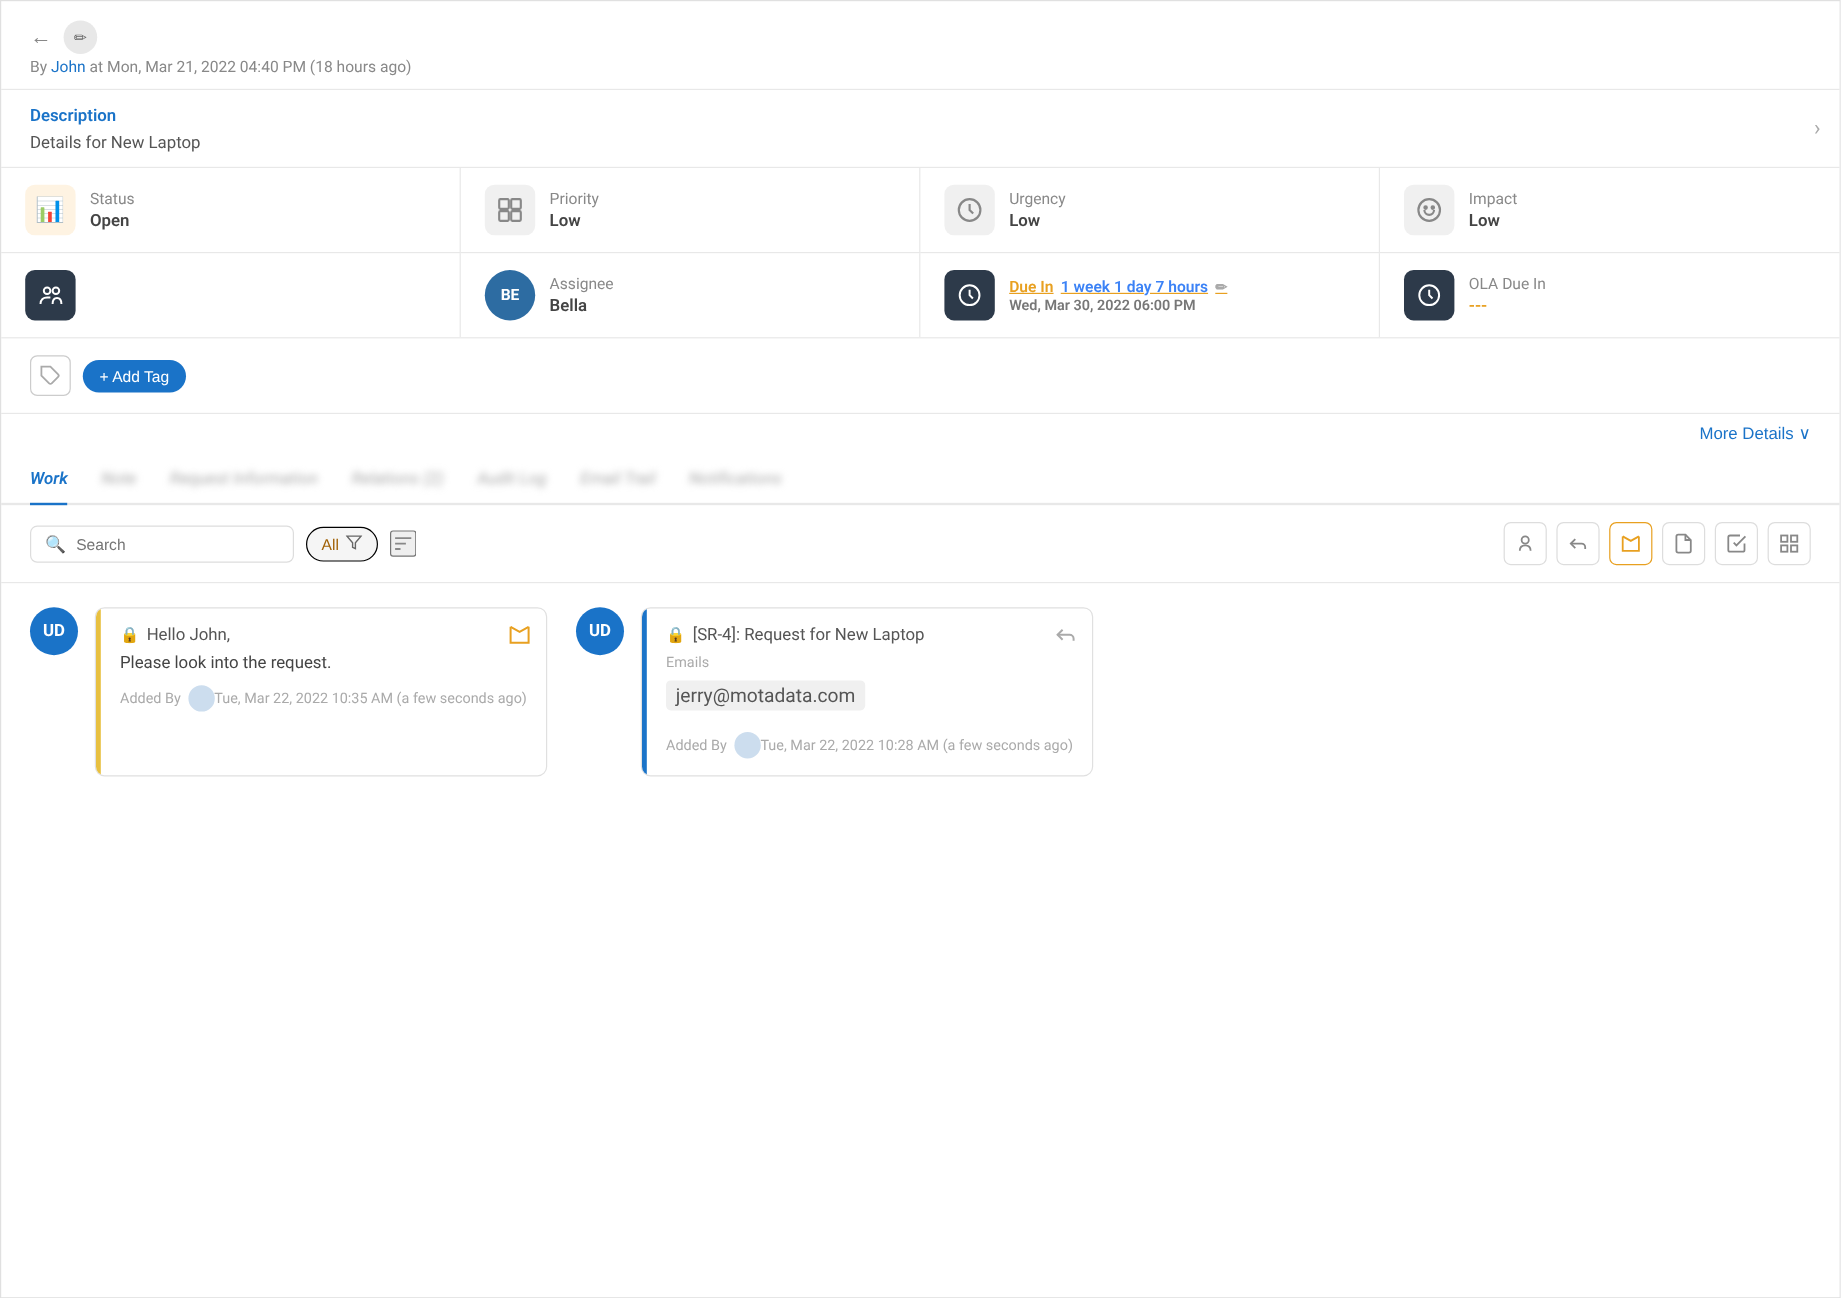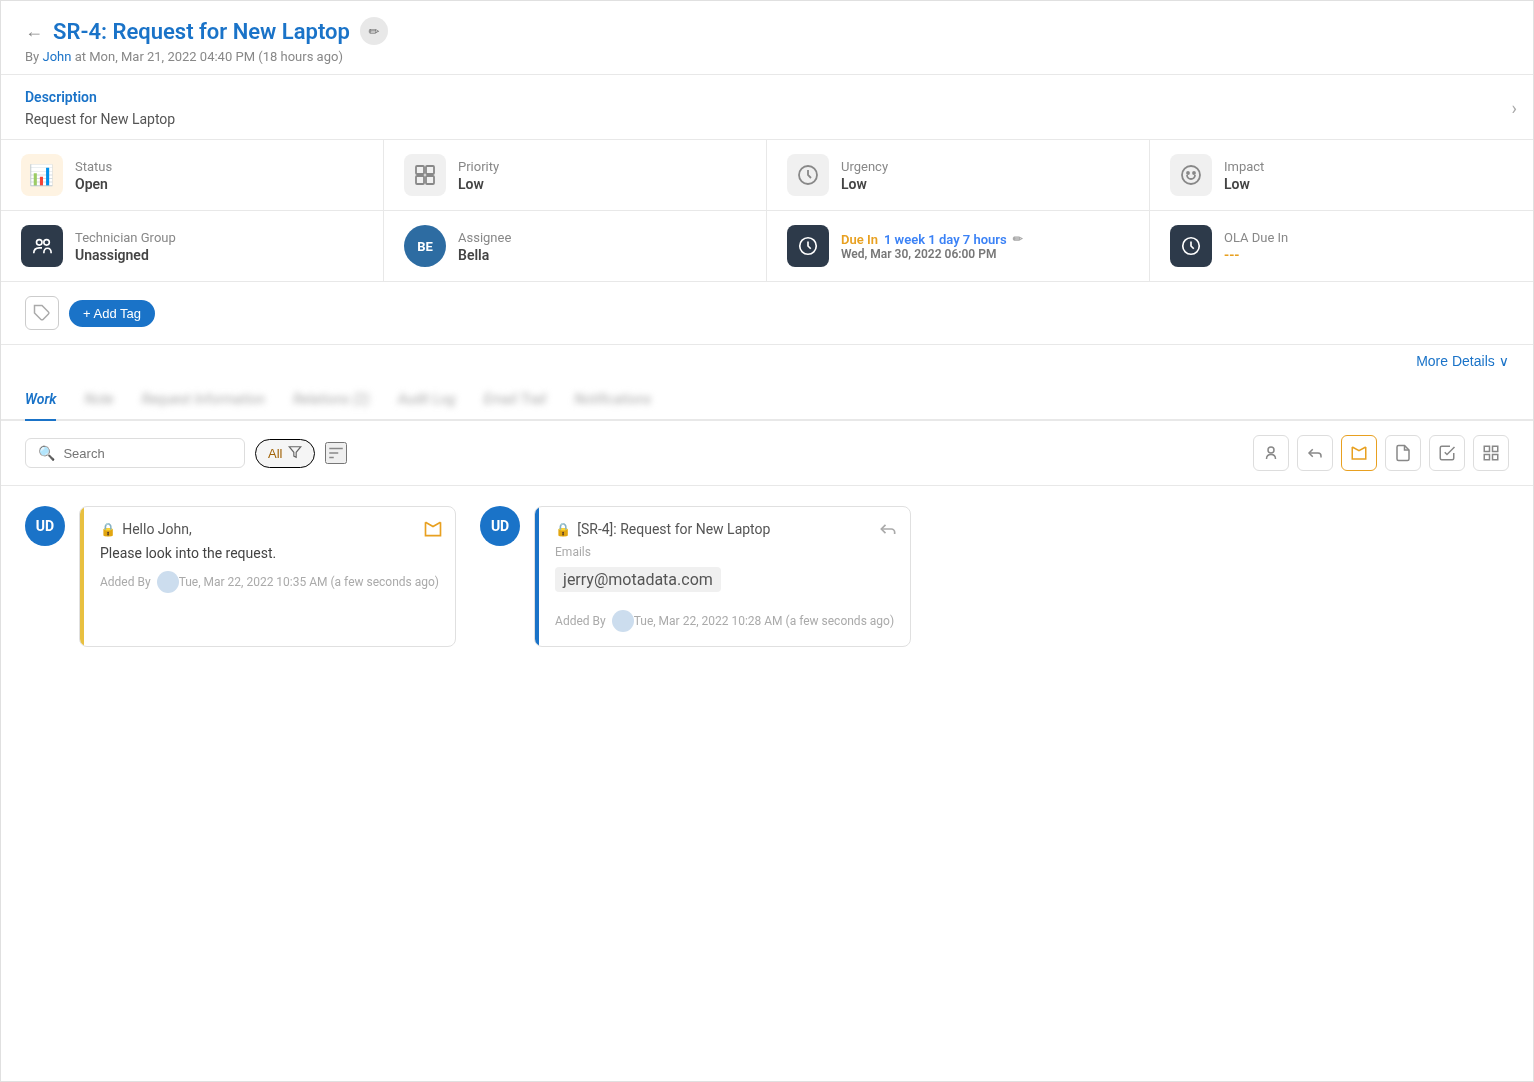--- a/index.html
+++ b/index.html
@@ -31,21 +31,21 @@
     .field-icon.priority-icon { background: #f0f0f0; }
     .field-icon.urgency-icon { background: #f0f0f0; }
     .field-icon.impact-icon { background: #f0f0f0; }
     .field-icon.tech-group-icon { background: #2d3a4a; color: #fff; }
     .field-icon.assignee-icon { background: #2d6ca2; color: #fff; font-size: 13px; font-weight: 700; border-radius: 50%; }
     .field-icon.due-in-icon { background: #2d3a4a; color: #fff; }
     .field-icon.ola-icon { background: #2d3a4a; color: #fff; }
     .field-info { flex: 1; }
     .field-label { font-size: 13px; color: #888; margin-bottom: 2px; }
     .field-value { font-size: 14px; font-weight: 600; color: #444; }
-    .field-value.due-in { color: #e8a020; font-size: 13px; display: flex; align-items: center; gap: 6px; }
+    .field-value.due-in { color: #e8a020; font-size: 13px; display: flex; align-items: center; gap: 6px; text-decoration: underline; }
     .field-value.due-date { color: #777; font-size: 12px; }
     .field-value.ola { color: #e8a020; }
     .due-edit-icon { color: #aaa; font-size: 12px; cursor: pointer; }
 
     
     .tags-row { padding: 14px 24px; display: flex; align-items: center; gap: 10px; border-bottom: 1px solid #e8e8e8; }
     .tag-icon-btn { width: 34px; height: 34px; border: 1.5px solid #ccc; border-radius: 6px; display: flex; align-items: center; justify-content: center; color: #aaa; cursor: pointer; background: #fff; }
     .add-tag-btn { background: #1a73c8; color: #fff; border: none; border-radius: 20px; padding: 6px 14px; font-size: 13px; cursor: pointer; font-weight: 500; }
 
     
@@ -90,34 +90,33 @@
     .fyi-text { color: #444; font-size: 14px; }
   </style>
 </head>
 <body>
 
 <div class="page">
 
   <div class="header">
     <div class="header-title-row">
       <span class="back-arrow">←</span>
-      <span class="ticket-title">SR-4: Request for New Laptop</span>
       <button class="edit-icon-btn">✏</button>
     </div>
     <div class="header-sub">
       <span>By</span>
       <span class="author">John</span>
       <span> </span><span>at</span>
       <span> </span><span>Mon, Mar 21, 2022 04:40 PM (18 hours ago)</span>
     </div>
   </div>
 
   <div class="description-section">
     <div class="section-label">Description</div>
-    <div class="description-text">Request for New Laptop</div>
+    <div class="description-text">Details for New Laptop</div>
     <span class="expand-arrow">›</span>
   </div>
 
   <div class="fields-grid">
 
     <div class="field-cell">
       <div class="field-icon status-icon">📊</div>
       <div class="field-info">
         <div class="field-label">Status</div>
         <div class="field-value">Open</div>
@@ -165,24 +164,20 @@
     </div>
 
     <div class="field-cell">
       <div class="field-icon tech-group-icon">
         <svg width="22" height="22" viewBox="0 0 24 24" fill="none" stroke="#fff" stroke-width="1.8">
             <circle cx="9" cy="8" r="3"></circle>
             <circle cx="17" cy="8" r="3"></circle>
             <path d="M3 20c0-4 2.7-6 6-6h3"></path>
             <path d="M14 20c0-4 2-5.5 4-5.5s4 1.5 4 5.5"></path>
           </svg>
-      </div>
-      <div class="field-info">
-        <div class="field-label">Technician Group</div>
-        <div class="field-value">Unassigned</div>
       </div>
     </div>
     <div class="field-cell">
       <div class="field-icon assignee-icon">BE</div>
       <div class="field-info">
         <div class="field-label">Assignee</div>
         <div class="field-value">Bella</div>
       </div>
     </div>
     <div class="field-cell">

